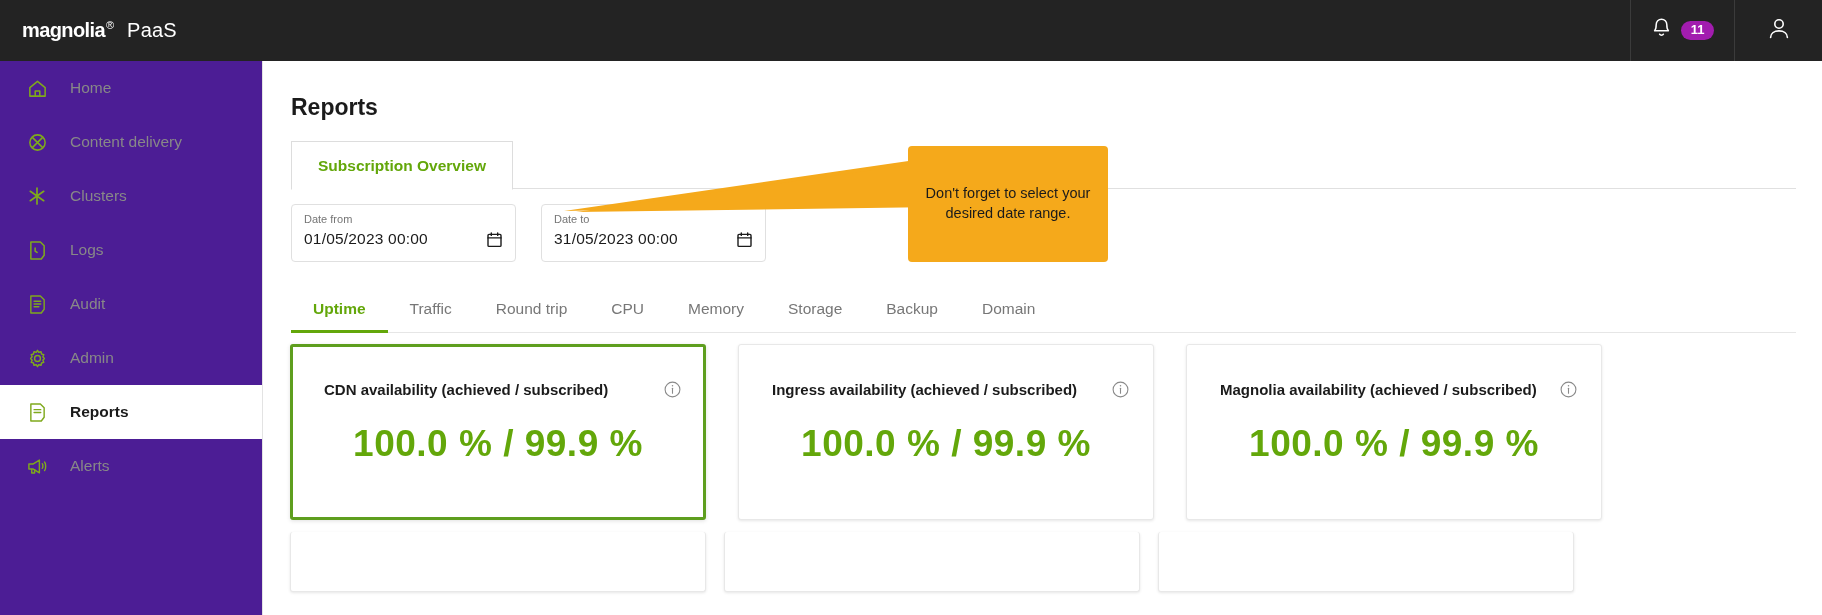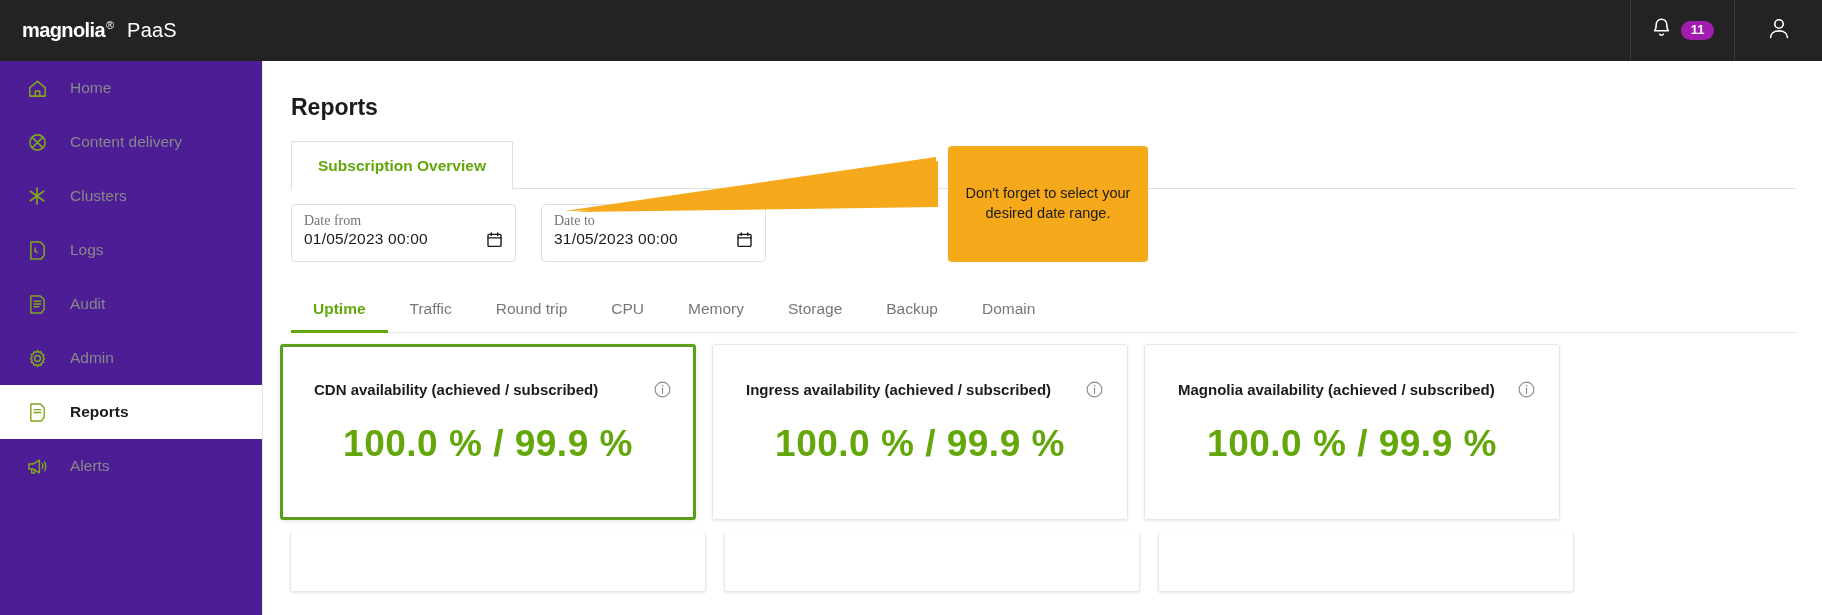--- a/index.html
+++ b/index.html
@@ -143,41 +143,40 @@
     width: 225px; height: 58px;
     border: 1px solid #e0e0e0;
     border-radius: 4px;
     background: #ffffff;
     position: relative;
     cursor: text;
   }
   .datefield-label {
     position: absolute;
     left: 12px; top: 8px;
-    font-size: 14px;
+    font-size: 11px;
     color: #757575;
-    font-family: Liberation Serif, serif;
   }
   .datefield-value {
     position: absolute;
     left: 12px; top: 25px;
     font-size: 15.5px;
     color: #1b1b1b;
     letter-spacing: 0.2px;
   }
   .cal-icon {
     position: absolute;
     right: 13px; top: 27px;
     cursor: pointer;
   }
 
   
   .callout {
     position: absolute;
-    left: 684px; top: 85px;
+    left: 644px; top: 85px;
     width: 200px; height: 116px;
     background: #F5A91B;
     border-radius: 4px;
     z-index: 20;
     display: flex; align-items: center; justify-content: center;
   }
   .callout-text {
     font-size: 14.5px;
     color: #1b1b1b;
     text-align: center;
@@ -221,23 +220,23 @@
     content: "";
     position: absolute;
     left: 0; right: 0; bottom: -1px;
     height: 3px;
     background: #63A70A;
   }
 
   
   .cards {
     position: absolute;
-    left: 16px; top: 283px;
+    left: 26px; top: 283px;
     display: flex;
-    gap: 16px;
+    gap: 32px;
   }
   .card {
     width: 416px;
     height: 176px;
     background: #ffffff;
     border: 1px solid #e8e8e8;
     border-radius: 3px;
     box-shadow: 0 1px 3px rgba(0,0,0,0.10);
     position: relative;
   }

